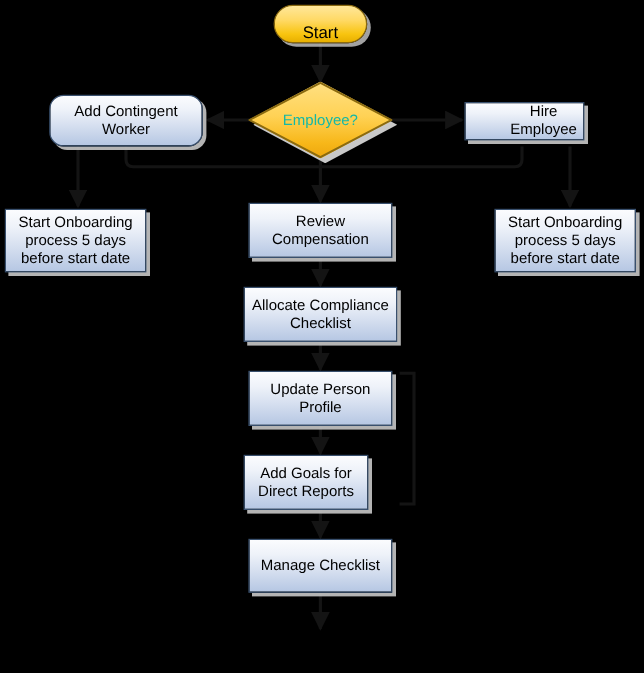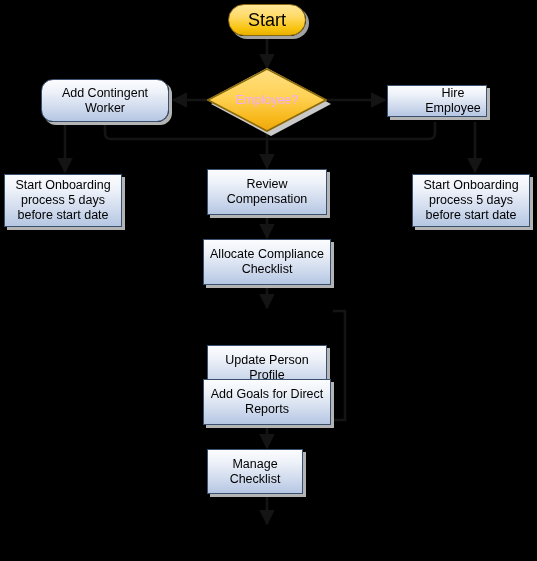--- a/index.html
+++ b/index.html
@@ -47,21 +47,22 @@
     box-shadow: 3px 3px 0 rgba(190,190,190,0.95);
     padding: 2px 5px;
   }
 
   
   .term {
     border: 1px solid #8a6a10;
     border-radius: 999px;
     background: linear-gradient(to bottom, #ffe79a 0%, #ffd964 40%, #f8c40f 78%, #e8b000 100%);
     box-shadow: 3px 3px 0 rgba(190,190,190,0.85);
-    font-size: 18px;
+    font-size: 14px;
+    align-items: flex-end;
   }
 
   
   .decision-wrap {
     position: absolute;
     z-index: 3;
   }
   .decision-shadow,
   .decision-face {
     position: absolute;
@@ -86,21 +87,21 @@
   }
   .decision-label {
     position: absolute;
     left: 0; top: 0;
     width: 100%;
     height: 100%;
     display: flex;
     align-items: center;
     justify-content: center;
     font-size: 12.5px;
-    color: #f0abfc;
+    color: #14b8a6;
   }
 </style>
 </head>
 <body>
 
 <div id="canvas">
 
   <svg id="wires" viewBox="0 0 537 561" width="537" height="561">
     <defs>
       <marker id="arrow" viewBox="0 0 10 10" refX="9" refY="5" markerWidth="6" markerHeight="6" orient="auto-start-reverse">
@@ -169,26 +170,26 @@
   </div>
 
   <div class="node proc" style="left:203px; top:239px; width:128px; height:46px;">
     <span>Allocate Compliance Checklist</span>
   </div>
 
   <div class="node proc" style="left:207px; top:169px; width:120px; height:46px;">
     <span>Review Compensation</span>
   </div>
 
-  <div class="node proc" style="left:207px; top:309px; width:120px; height:46px;margin-top:36px;">
+  <div class="node proc" style="left:207px; top:309px; width:120px; height:46px;">
     <span>Update Person Profile</span>
   </div>
 
-  <div class="node proc" style="left:203px; top:379px; width:128px; height:46px;">
+  <div class="node proc" style="left:203px; top:379px; width:104px; height:46px;">
     <span>Add Goals for Direct Reports</span>
   </div>
 
-  <div class="node proc" style="left:207px; top:449px; width:96px; height:45px;justify-content:center;">
+  <div class="node proc" style="left:207px; top:449px; width:120px; height:45px;justify-content:center;">
     <span>Manage Checklist</span>
   </div>
 
 
 </div>
 
 </body></html>

